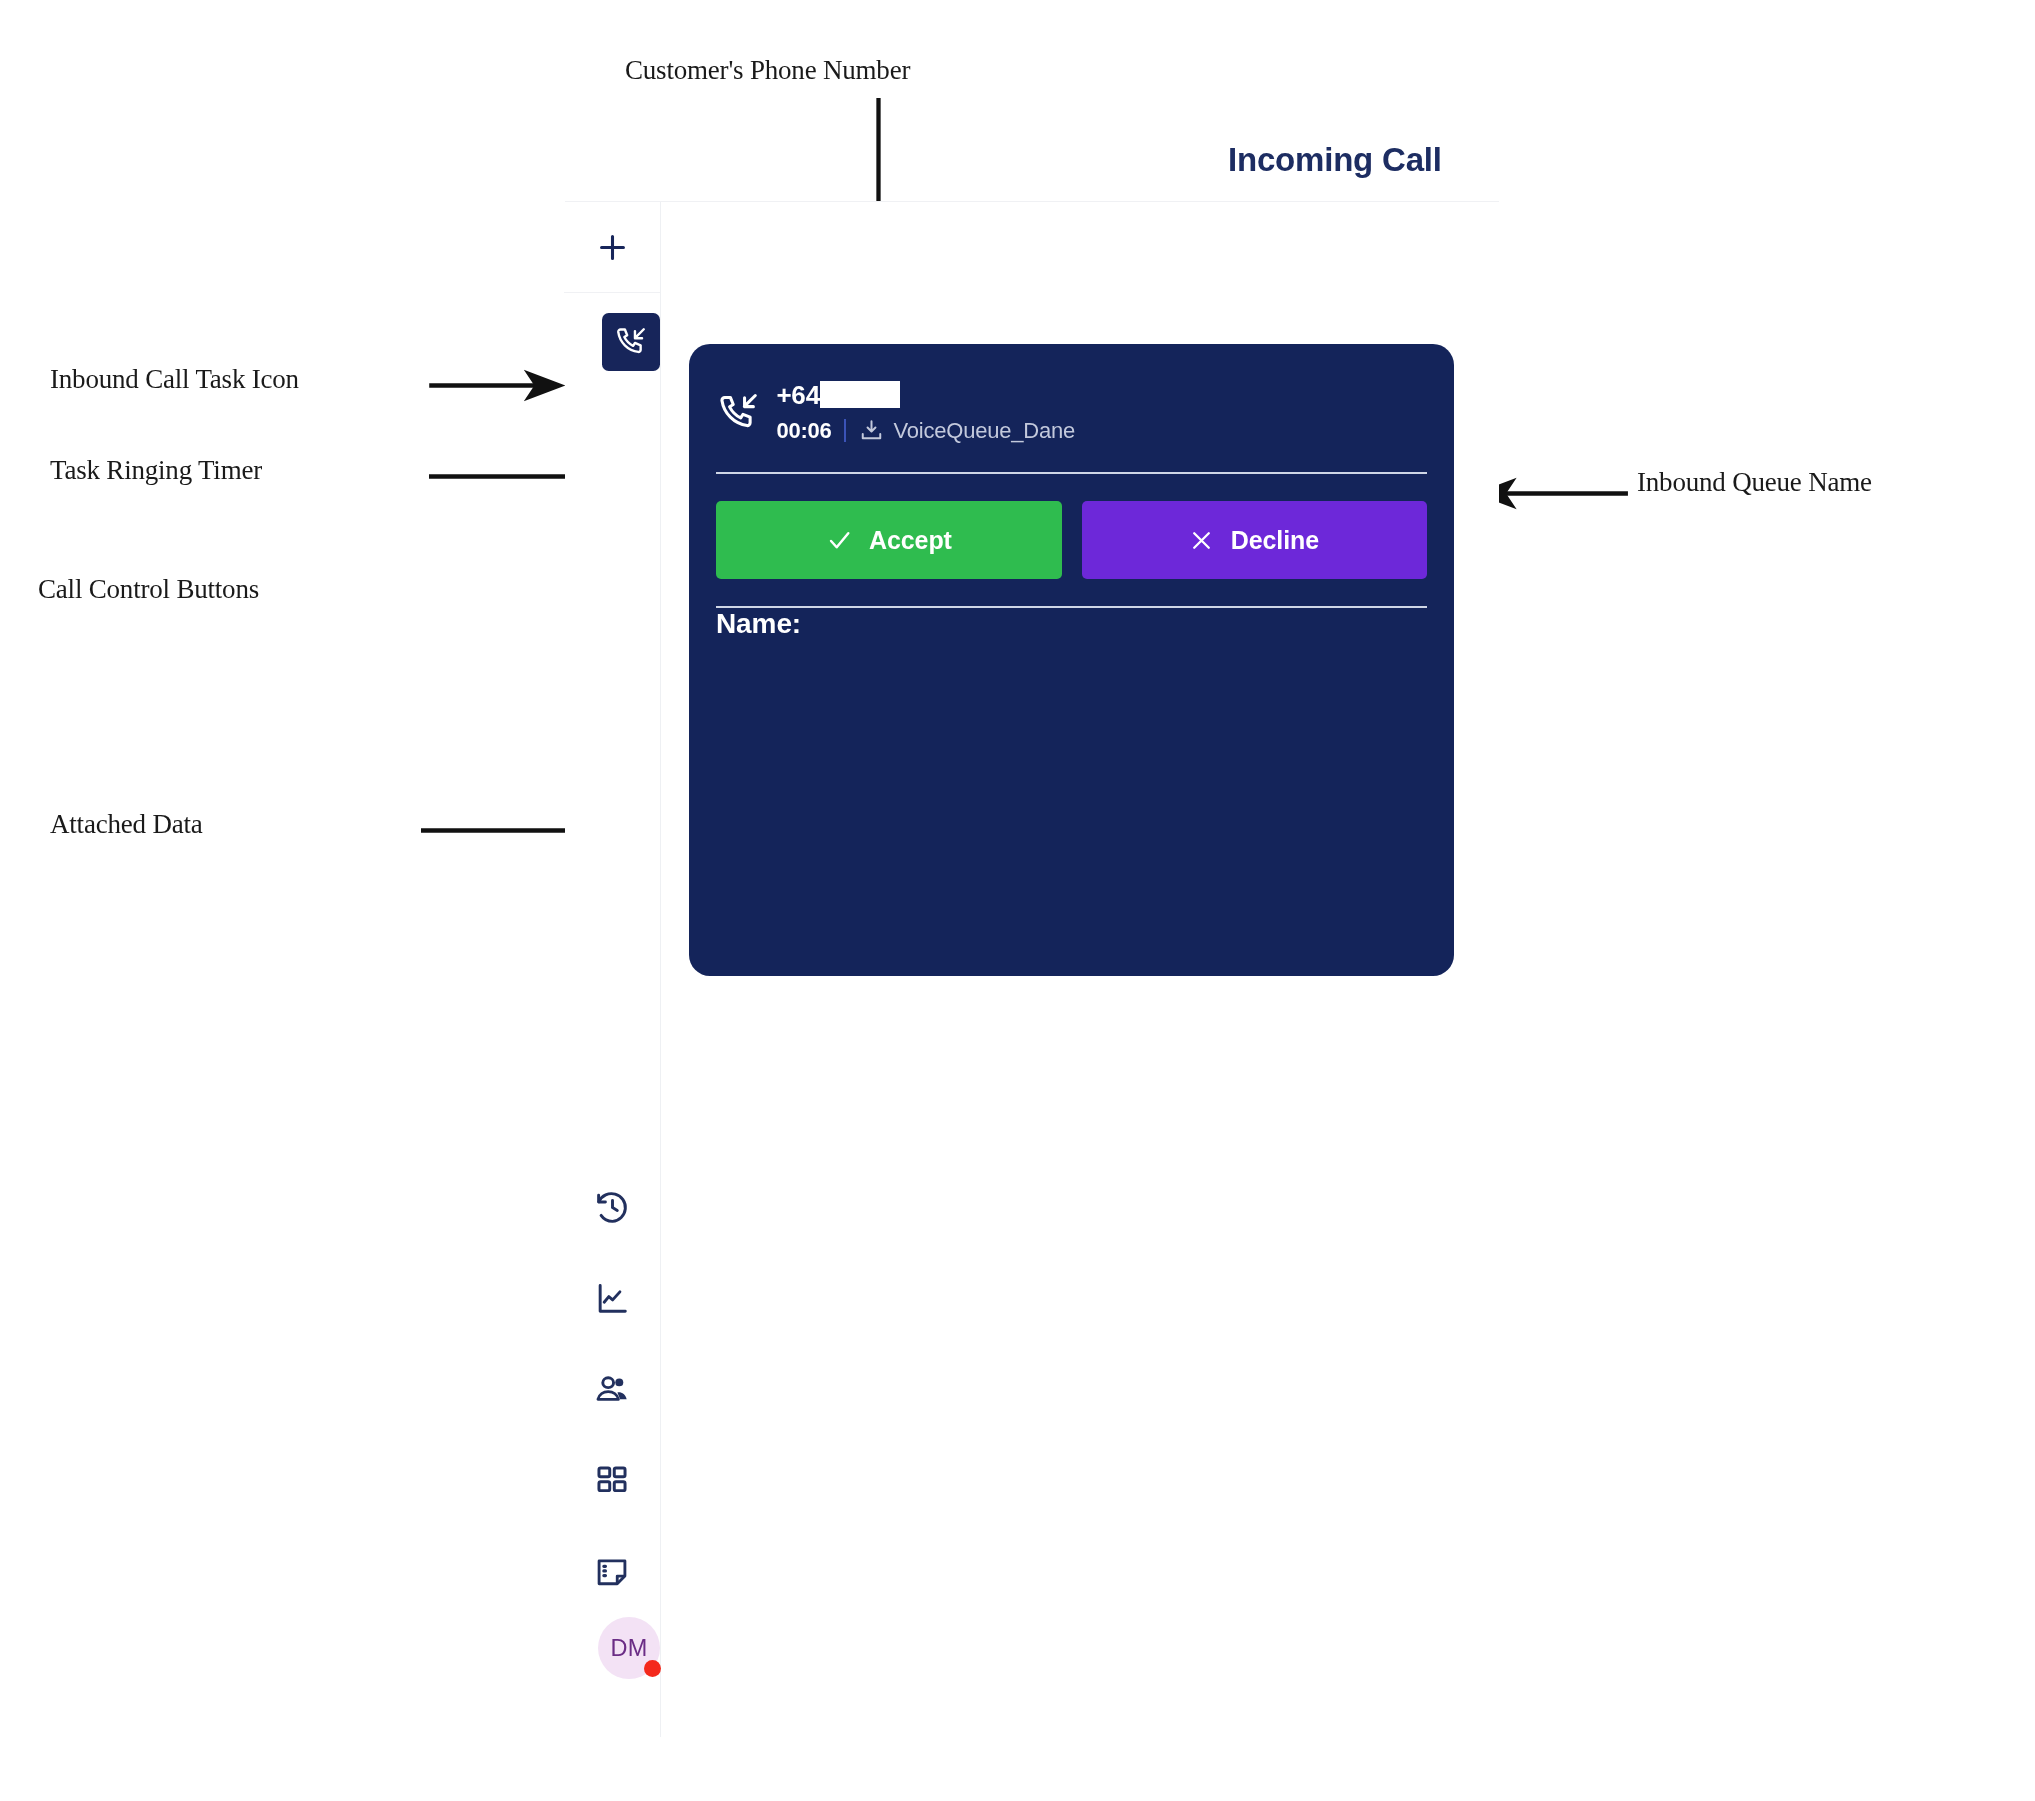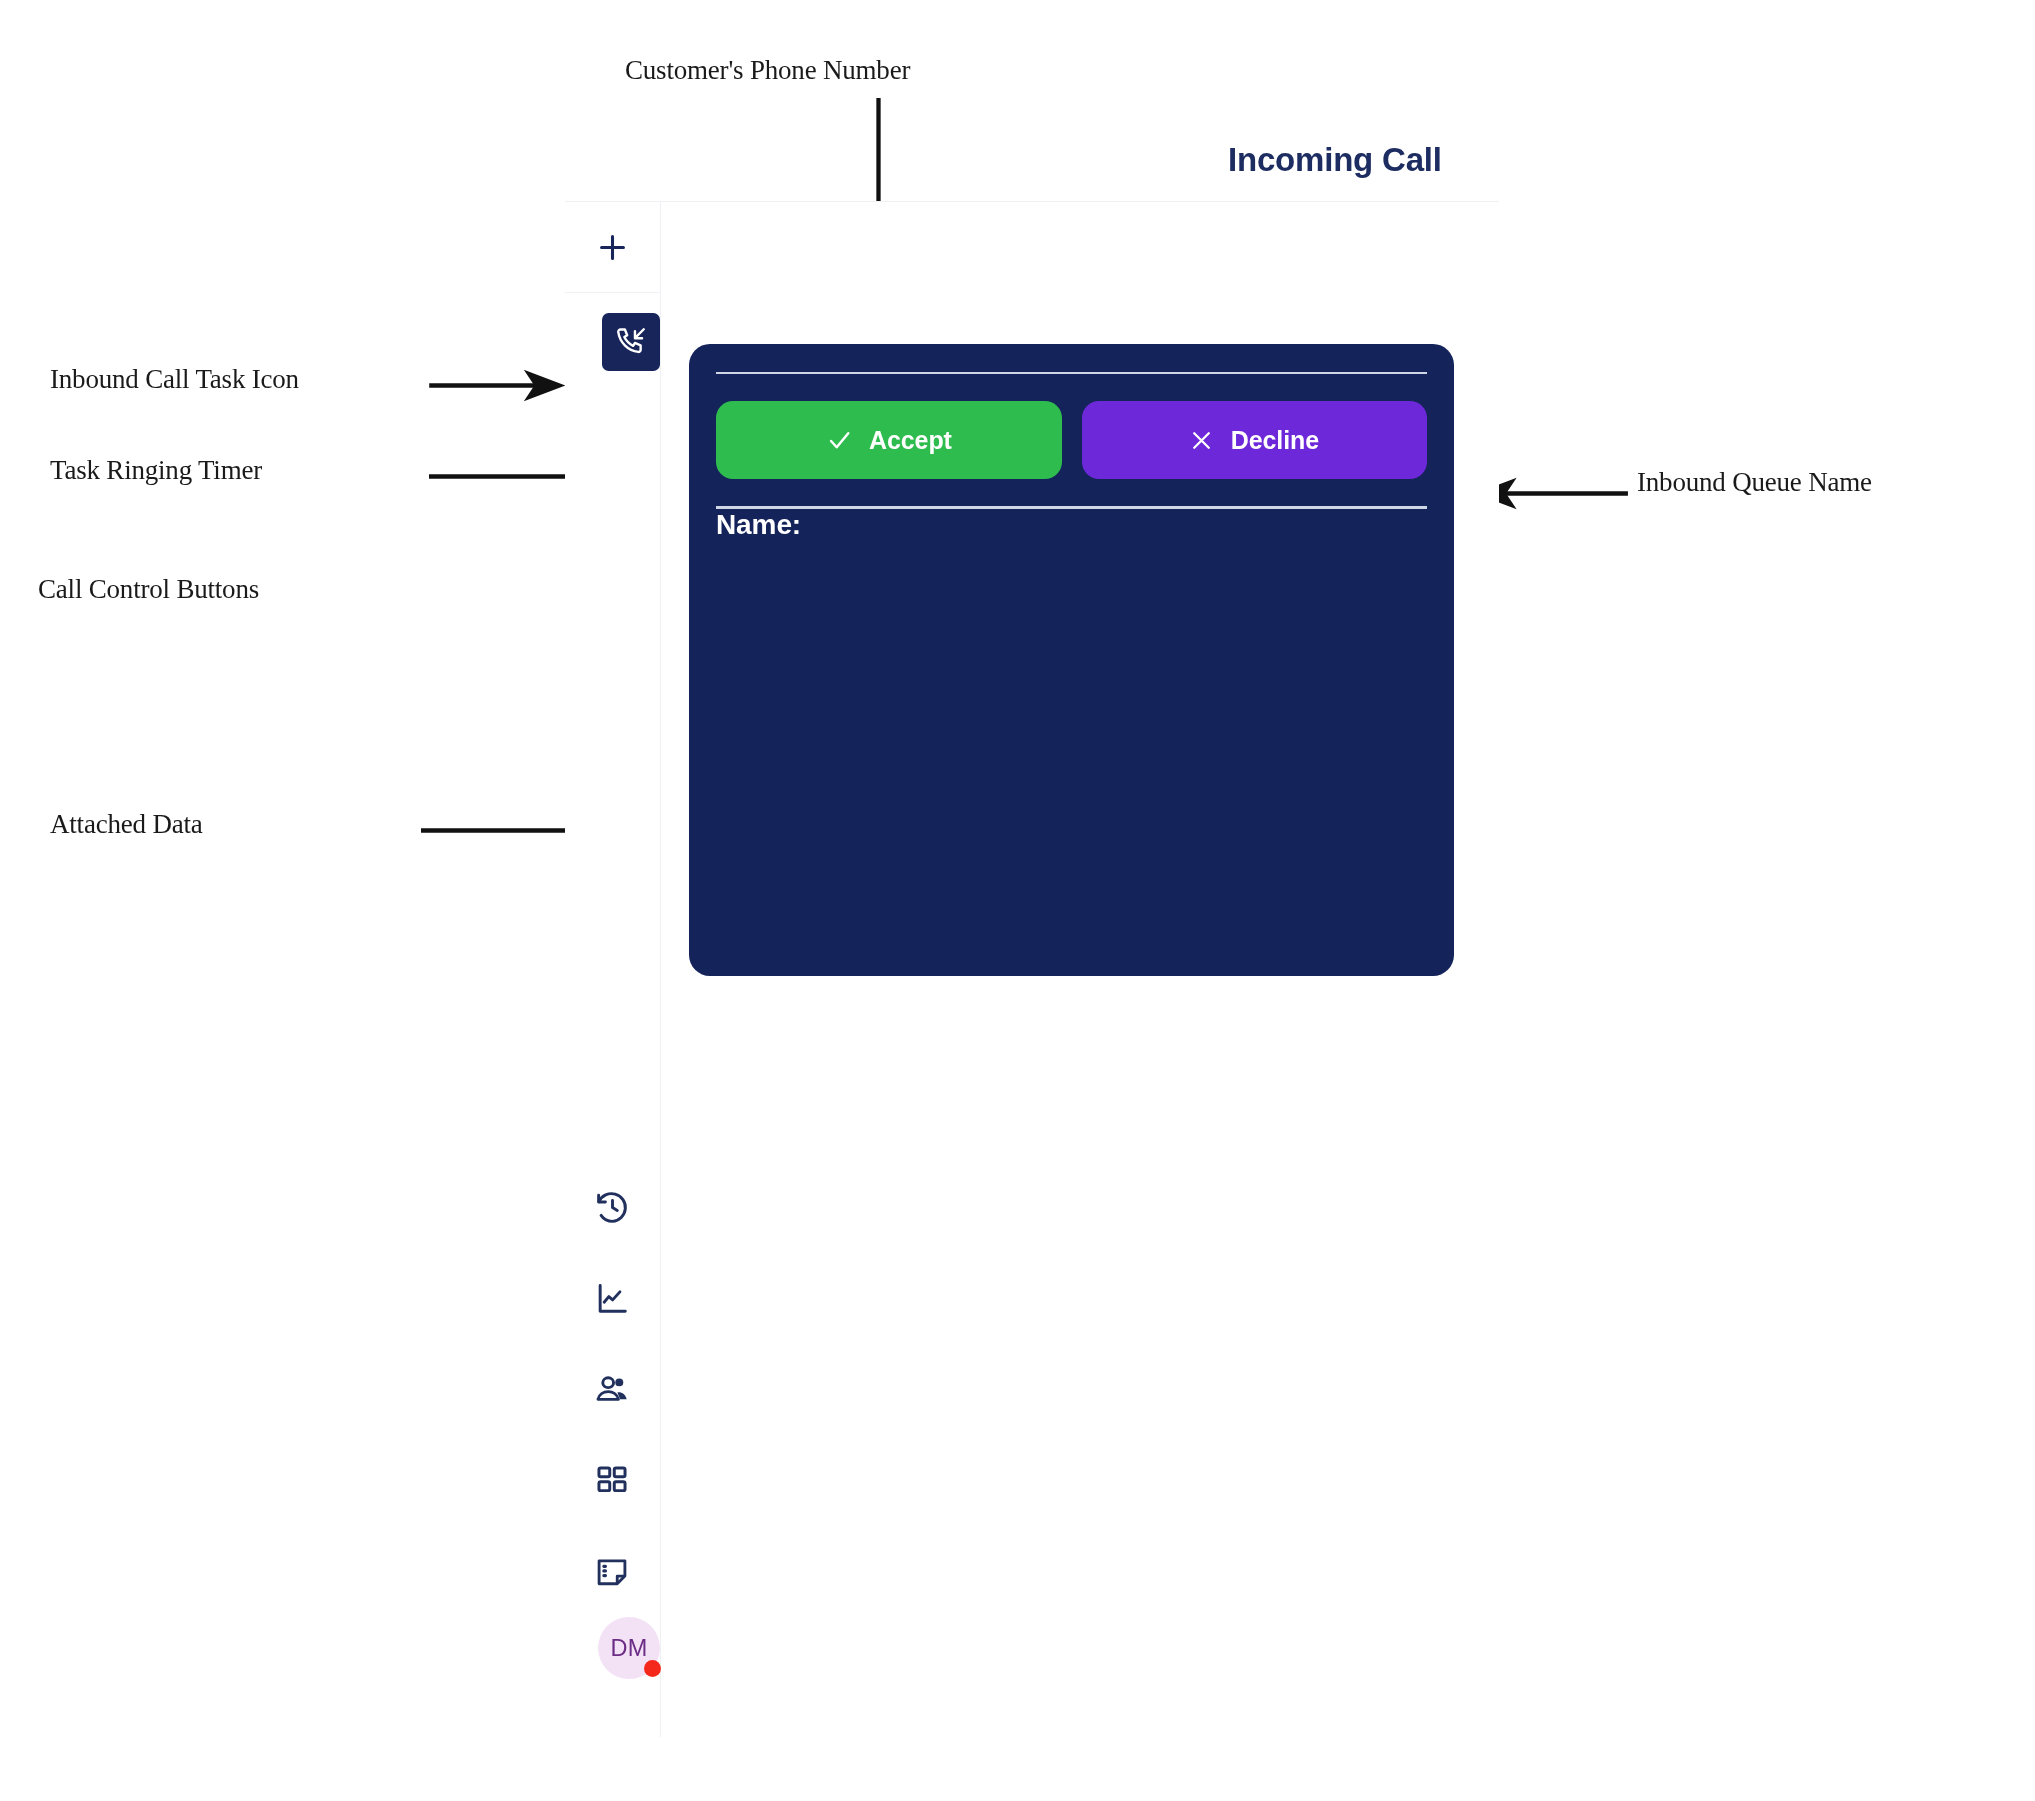--- a/index.html
+++ b/index.html
@@ -152,21 +152,21 @@
   }
   .card-buttons {
     display: flex;
     gap: 20px;
     margin-top: 27px;
   }
   .ctl-btn {
     flex: 1 1 0;
     height: 78px;
     border: none;
-    border-radius: 17px;
+    border-radius: 5px;
     color: #ffffff;
     font-size: 25px;
     font-weight: bold;
     font-family: "Liberation Sans", sans-serif;
     display: flex; align-items: center; justify-content: center;
     gap: 16.3px;
     cursor: pointer;
     letter-spacing: -0.1px;
   }
   #accept-btn { background: #2fbc4f; }
@@ -319,20 +319,42 @@
       <div class="avatar-wrap">
         <div class="avatar">DM</div>
         <div class="avatar-dot"></div>
       </div>
 
     </div>
   </div>
 
   <div id="call-card">
 
+    <div class="card-head">
+      <svg width="46" height="46" viewBox="0 0 24 24">
+        <path d="M4.6 4.4h2.9l1.5 3.7-1.9 1.2a12.8 12.8 0 005.8 5.8l1.2-1.9 3.7 1.5v2.9a1.5 1.5 0 01-1.6 1.5A15.6 15.6 0 013.1 6a1.5 1.5 0 011.5-1.6z" fill="none" stroke="#ffffff" stroke-width="1.6" stroke-linejoin="round"></path>
+        <path d="M20.5 3.4l-5.7 5.7M14.9 4.6v4.6h4.6" fill="none" stroke="#ffffff" stroke-width="1.6" stroke-linecap="round" stroke-linejoin="round"></path>
+      </svg>
+
+      <div class="card-head-text">
+        <div class="phone-row">
+          <span class="phone-prefix">+64</span>
+          <span class="phone-redaction"></span>
+        </div>
+        <div class="meta-row">
+          <span class="timer">00:06</span>
+          <span class="meta-sep"></span>
+          <svg width="25" height="25" viewBox="0 0 24 24">
+            <path d="M12 3.2v9.4M8.2 9.1l3.8 3.8 3.8-3.8" fill="none" stroke="#c3c9dc" stroke-width="1.9" stroke-linecap="round" stroke-linejoin="round"></path>
+            <path d="M3.6 15.3v4.1h16.8v-4.1" fill="none" stroke="#c3c9dc" stroke-width="1.9" stroke-linecap="round" stroke-linejoin="round"></path>
+          </svg>
+          <span class="queue-name">VoiceQueue_Dane</span>
+        </div>
+      </div>
+    </div>
 
     <div class="card-divider"></div>
 
     <div class="card-buttons">
       <button class="ctl-btn" id="accept-btn">
         <svg width="27" height="27" viewBox="0 0 24 24">
           <path d="M4.5 12.4l5 5.6L19.8 5.6" fill="none" stroke="#ffffff" stroke-width="2.2" stroke-linecap="round" stroke-linejoin="round"></path>
         </svg>
         <span>Accept</span>
       </button>

